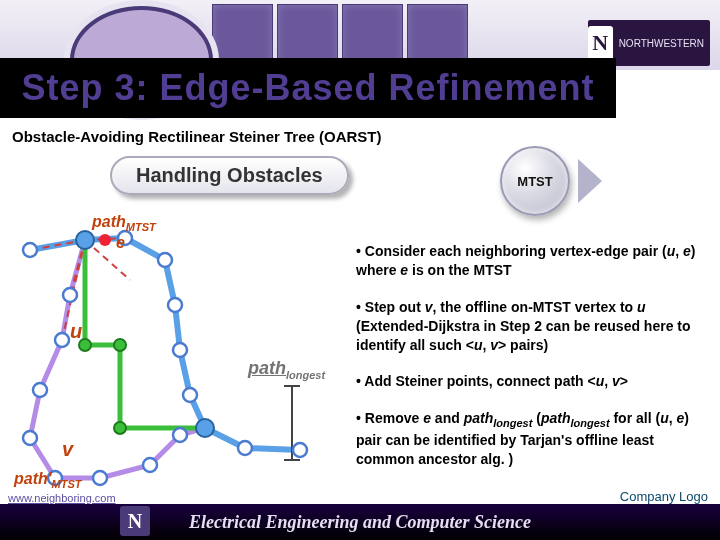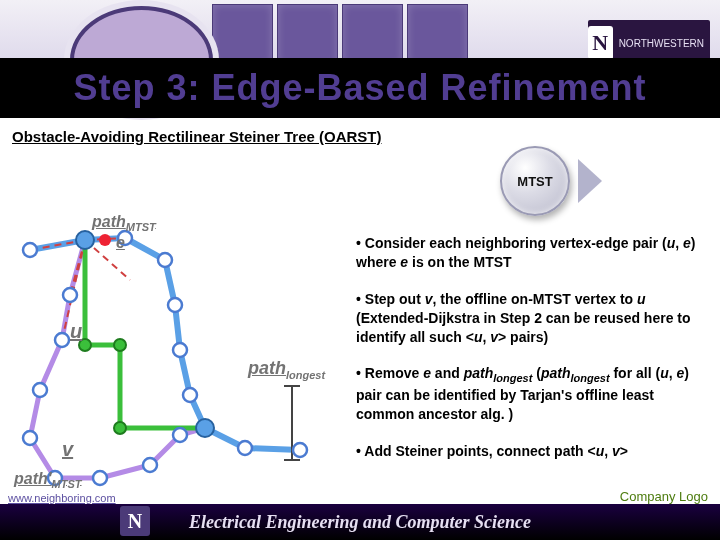--- a/index.html
+++ b/index.html
@@ -10,57 +10,57 @@
     background:linear-gradient(to bottom,#f2f0f6 0%,#e7e3f0 50%,#dcd7ea 100%);}
   .squares{position:absolute;top:0;left:210px;width:260px;height:70px;display:flex;}
   .squares div{flex:1;margin:4px 2px;background:#6a579c;border:1px solid #4b3a78;box-shadow:inset 0 0 8px rgba(255,255,255,.2);}
   .photo-oval{position:absolute;left:70px;top:6px;width:135px;height:100px;border-radius:50%;
     background:#bda9d5;border:4px solid #4b3a78;box-shadow:0 0 0 6px #e7e3f0;}
   .nu-badge{position:absolute;right:10px;top:20px;width:122px;height:46px;background:#2a1540;border-radius:2px;
     color:#e6dff2;font-size:10px;display:flex;align-items:center;justify-content:flex-end;padding-right:6px;box-sizing:border-box;}
   .nu-badge .n{width:34px;height:34px;background:#fff;border-radius:3px;margin-right:6px;color:#2a1540;font:bold 22px/34px serif;text-align:center;}
 
   
-  .title-bar{position:absolute;left:0;top:58px;width:720px;height:60px;background:#000;}
+  .title-bar{position:absolute;left:0;top:58px;width:616px;height:60px;background:#000;}
   .title-bar span{color:#513d92;font:bold 36px/60px Verdana,Arial,sans-serif;letter-spacing:1px;display:block;text-align:center;}
 
   
-  .subt1{position:absolute;left:12px;top:128px;font:bold 15px Arial;color:#000;text-decoration:underline;}
+  .subt1{position:absolute;left:12px;top:128px;font:bold 15px Arial;color:#000;}
   .subt2-wrap{position:absolute;left:110px;top:156px;padding:6px 24px;border:2px solid #aab;border-radius:26px;
     background:linear-gradient(to bottom,#ffffff,#e4e4ec);box-shadow:4px 4px 4px rgba(0,0,0,.3);}
   .subt2-wrap span{font:bold 20px Arial;color:#333;}
 
   
   .pipe{position:absolute;left:500px;top:146px;display:flex;align-items:center;gap:8px;}
   .badge{width:66px;height:66px;border-radius:50%;
     background:radial-gradient(circle at 35% 30%,#fff 0%,#dcdce6 40%,#b8b8ca 100%);
     border:2px solid #9a9ab4;display:flex;align-items:center;justify-content:center;
     font:bold 13px Arial;color:#111;box-shadow:inset 0 0 6px rgba(255,255,255,.8),2px 4px 6px rgba(0,0,0,.3);}
   .arrow{width:0;height:0;border-left:24px solid #b3b3cc;border-top:22px solid transparent;border-bottom:22px solid transparent;}
 
   
   .bullets{position:absolute;left:356px;top:230px;right:18px;font:bold 14px Arial;color:#000;}
-  .bullets p{margin:4px 0 18px 0;line-height:1.35;}
+  .bullets p{margin:12px 0 18px 0;line-height:1.35;}
   .it{font-style:italic;}
   .sub{font-size:11px;vertical-align:sub;}
 
   
   .footer{position:absolute;left:0;bottom:0;width:720px;height:36px;
     background:linear-gradient(to bottom,#1a0040 0%,#000 100%);}
   .footer .label{color:#e6dff2;font:italic bold 18px/36px Georgia,serif;text-align:center;border-radius:10px;}
   .footer .n2{position:absolute;left:120px;top:2px;width:30px;height:30px;background:#4b3a78;border-radius:3px;
     color:#fff;font:bold 20px/30px serif;text-align:center;}
   .footer-link{position:absolute;left:8px;bottom:36px;font:11px Arial;color:#5c4fa0;text-decoration:underline;}
-  .company-logo{position:absolute;right:12px;bottom:36px;font:13px Arial;color:#4d7c0f;}
+  .company-logo{position:absolute;right:12px;bottom:36px;font:13px Arial;color:#0c4a6e;}
 
   
   .diagram{position:absolute;left:0;top:200px;width:360px;height:320px;}
 
   
-  .dlabel{position:absolute;font:italic bold 16px Arial;color:#737373;text-decoration:underline;}
+  .dlabel{position:absolute;font:italic bold 16px Arial;color:#c2410c;}
   .dlabel .sub{font-style:italic;}
   .pl{position:absolute;font:italic bold 18px Arial;color:#737373;text-decoration:underline;}
 </style>
 </head>
 <body>
 <div id="stage">
 
   <div class="top-strip">
     <div class="squares">
         <div></div>
@@ -73,20 +73,23 @@
   <div class="nu-badge">
     <div class="n">N</div>
     <span>NORTHWESTERN</span>
   </div>
 
   <div class="title-bar">
     <span>Step 3: Edge-Based Refinement</span>
   </div>
 
   <div class="subt1">Obstacle-Avoiding Rectilinear Steiner Tree (OARST)</div>
+  <div class="subt2-wrap">
+    <span>Handling Obstacles</span>
+  </div>
 
   <div class="pipe">
     <div class="badge">MTST</div>
     <div class="arrow"></div>
   </div>
 
   <svg class="diagram" viewBox="0 0 360 320">
 
     <polyline points="30,50 85,40 125,38 165,60 175,105 180,150 190,195 205,228 245,248 300,250" fill="none" stroke="#5aa0e6" stroke-width="6" stroke-linejoin="round" stroke-linecap="round"></polyline>
 
@@ -149,24 +152,24 @@
   </div>
 
   <div class="bullets">
     <p>
       <span>• </span><span>Consider each neighboring vertex-edge pair (</span><span class="it">u</span><span>, </span><span class="it">e</span><span>) where </span><span class="it">e</span><span> is on the MTST</span>
     </p>
     <p>
       <span>• </span><span>Step out </span><span class="it">v</span><span>, the offline on-MTST vertex to </span><span class="it">u</span><span> (Extended-Dijkstra in Step 2 can be reused here to identify all such &lt;</span><span class="it">u</span><span>, </span><span class="it">v</span><span>&gt; pairs)</span>
     </p>
     <p>
-      <span>• </span><span>Remove </span><span class="it">e</span><span> and </span><span class="it">path</span><span class="it sub">longest</span><span> (</span><span class="it">path</span><span class="it sub">longest</span><span> for all (</span><span class="it">u</span><span>, </span><span class="it">e</span><span>) pair can be identified by Tarjan's offline least common ancestor alg. )</span>
+      <span>• </span><span>Add Steiner points, connect path &lt;</span><span class="it">u</span><span>, </span><span class="it">v</span><span>&gt;</span>
     </p>
     <p>
-      <span>• </span><span>Add Steiner points, connect path &lt;</span><span class="it">u</span><span>, </span><span class="it">v</span><span>&gt;</span>
+      <span>• </span><span>Remove </span><span class="it">e</span><span> and </span><span class="it">path</span><span class="it sub">longest</span><span> (</span><span class="it">path</span><span class="it sub">longest</span><span> for all (</span><span class="it">u</span><span>, </span><span class="it">e</span><span>) pair can be identified by Tarjan's offline least common ancestor alg. )</span>
     </p>
   </div>
 
   <a class="footer-link">www.neighboring.com</a>
   <div class="company-logo">Company Logo</div>
   <div class="footer">
     <div class="n2">N</div>
     <div class="label">Electrical Engineering and Computer Science</div>
   </div>
 

